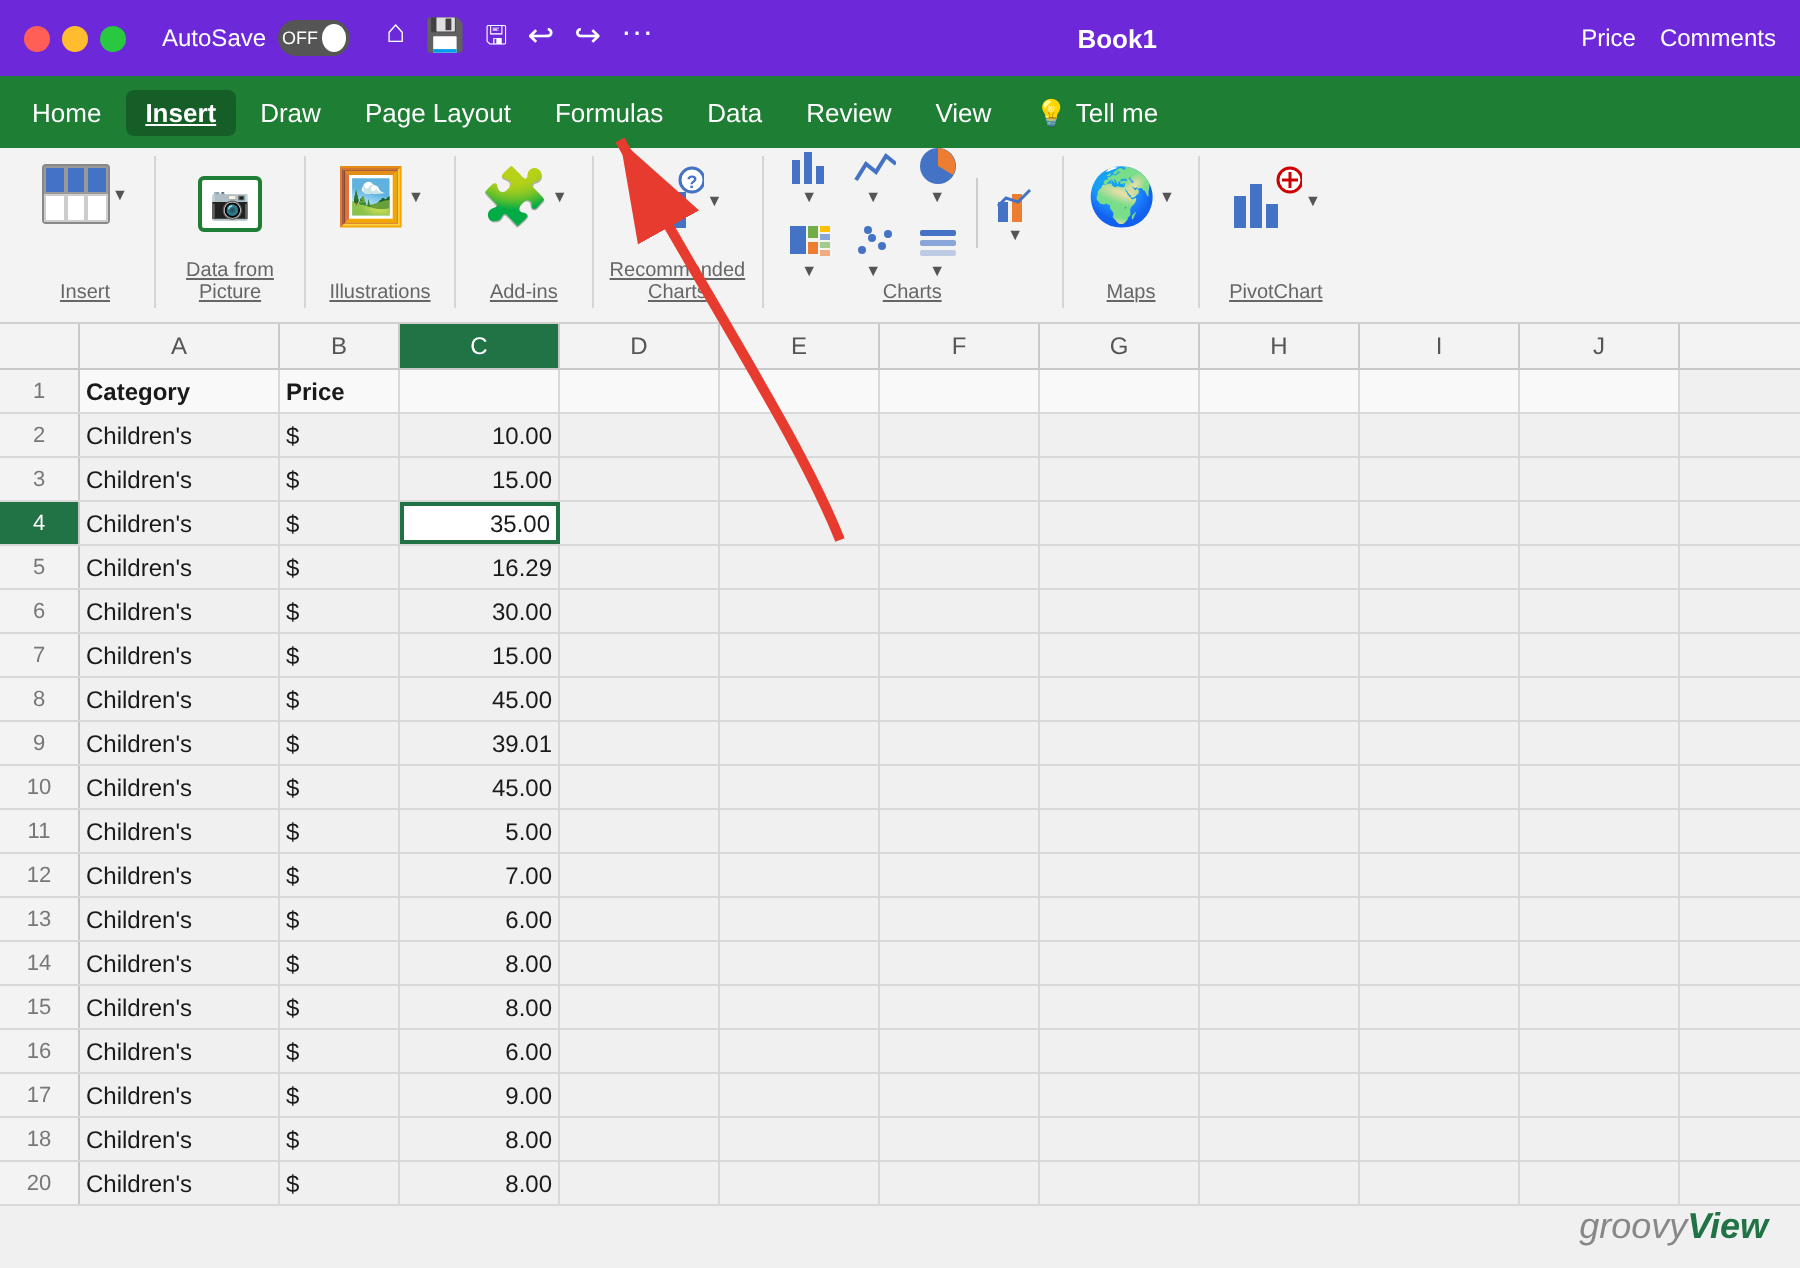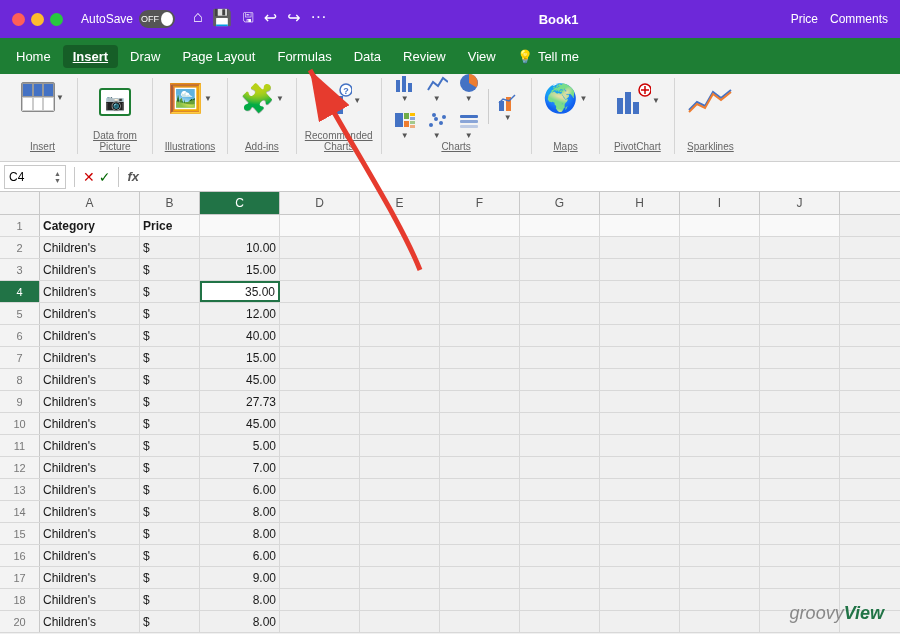--- a/index.html
+++ b/index.html
@@ -422,49 +422,23 @@
             <circle cx="30" cy="8" r="6" fill="white" stroke="#c00" stroke-width="1.5"></circle>
             <line x1="26" y1="8" x2="34" y2="8" stroke="#c00" stroke-width="1.5"></line>
             <line x1="30" y1="4" x2="30" y2="12" stroke="#c00" stroke-width="1.5"></line>
           </svg>
           <span class="dropdown-arrow">▼</span>
         </div>
       </div>
       <div class="ribbon-group-label">PivotChart</div>
     </div>
 
-    <div class="ribbon-group" style="min-width:70px;border-right:none;">
-      <div class="ribbon-btn">
-        <svg width="46" height="36">
-          <polyline points="2,28 10,20 18,24 26,10 34,16 44,8" fill="none" stroke="#4472c4" stroke-width="2"></polyline>
-          <polyline points="2,30 10,22 18,26 26,12 34,18 44,10" fill="none" stroke="#ed7d31" stroke-width="2"></polyline>
-        </svg>
-      </div>
-      <div class="ribbon-group-label">Sparklines</div>
-    </div>
 
   </div>
 
-  <div class="formula-bar">
-    <div class="cell-ref-box">
-      <span style="font-size:12px;">C4</span>
-      <div class="cell-ref-arrows">
-        <span>▲</span>
-        <span>▼</span>
-      </div>
-    </div>
-    <div class="formula-sep"></div>
-    <div class="formula-btns">
-      <span style="cursor:pointer;color:#c00;font-size:14px;">✕</span>
-      <span style="cursor:pointer;color:#006600;font-size:14px;">✓</span>
-    </div>
-    <div class="formula-sep"></div>
-    <span class="fx-label">fx</span>
-    <input class="formula-input" type="text" value="" style="">
-  </div>
 
   <div class="spreadsheet-area">
 
     <div class="col-headers">
       <div class="row-num-header"></div>
       <div class="col-header" style="width:100px;">A</div>
       <div class="col-header" style="width:60px;">B</div>
       <div class="col-header selected" style="width:80px;">C</div>
       <div class="col-header" style="width:80px;">D</div>
       <div class="col-header" style="width:80px;">E</div>
@@ -525,34 +499,34 @@
           <div class="cell col-f" style="width: 80px; min-width: 80px;"></div>
           <div class="cell col-g" style="width: 80px; min-width: 80px;"></div>
           <div class="cell col-h" style="width: 80px; min-width: 80px;"></div>
           <div class="cell col-i" style="width: 80px; min-width: 80px;"></div>
           <div class="cell col-j" style="width: 80px; min-width: 80px;"></div>
         </div>
         <div class="grid-row">
           <div class="row-num">5</div>
           <div class="cell col-a" style="width: 100px; min-width: 100px;">Children's</div>
           <div class="cell col-b" style="width: 60px; min-width: 60px;">$</div>
-          <div class="cell col-c" style="width: 80px; min-width: 80px;">12.00</div>
+          <div class="cell col-c" style="width: 80px; min-width: 80px;">16.29</div>
           <div class="cell col-d" style="width: 80px; min-width: 80px;"></div>
           <div class="cell col-e" style="width: 80px; min-width: 80px;"></div>
           <div class="cell col-f" style="width: 80px; min-width: 80px;"></div>
           <div class="cell col-g" style="width: 80px; min-width: 80px;"></div>
           <div class="cell col-h" style="width: 80px; min-width: 80px;"></div>
           <div class="cell col-i" style="width: 80px; min-width: 80px;"></div>
           <div class="cell col-j" style="width: 80px; min-width: 80px;"></div>
         </div>
         <div class="grid-row">
           <div class="row-num">6</div>
           <div class="cell col-a" style="width: 100px; min-width: 100px;">Children's</div>
           <div class="cell col-b" style="width: 60px; min-width: 60px;">$</div>
-          <div class="cell col-c" style="width: 80px; min-width: 80px;">40.00</div>
+          <div class="cell col-c" style="width: 80px; min-width: 80px;">30.00</div>
           <div class="cell col-d" style="width: 80px; min-width: 80px;"></div>
           <div class="cell col-e" style="width: 80px; min-width: 80px;"></div>
           <div class="cell col-f" style="width: 80px; min-width: 80px;"></div>
           <div class="cell col-g" style="width: 80px; min-width: 80px;"></div>
           <div class="cell col-h" style="width: 80px; min-width: 80px;"></div>
           <div class="cell col-i" style="width: 80px; min-width: 80px;"></div>
           <div class="cell col-j" style="width: 80px; min-width: 80px;"></div>
         </div>
         <div class="grid-row">
           <div class="row-num">7</div>
@@ -577,21 +551,21 @@
           <div class="cell col-f" style="width: 80px; min-width: 80px;"></div>
           <div class="cell col-g" style="width: 80px; min-width: 80px;"></div>
           <div class="cell col-h" style="width: 80px; min-width: 80px;"></div>
           <div class="cell col-i" style="width: 80px; min-width: 80px;"></div>
           <div class="cell col-j" style="width: 80px; min-width: 80px;"></div>
         </div>
         <div class="grid-row">
           <div class="row-num">9</div>
           <div class="cell col-a" style="width: 100px; min-width: 100px;">Children's</div>
           <div class="cell col-b" style="width: 60px; min-width: 60px;">$</div>
-          <div class="cell col-c" style="width: 80px; min-width: 80px;">27.73</div>
+          <div class="cell col-c" style="width: 80px; min-width: 80px;">39.01</div>
           <div class="cell col-d" style="width: 80px; min-width: 80px;"></div>
           <div class="cell col-e" style="width: 80px; min-width: 80px;"></div>
           <div class="cell col-f" style="width: 80px; min-width: 80px;"></div>
           <div class="cell col-g" style="width: 80px; min-width: 80px;"></div>
           <div class="cell col-h" style="width: 80px; min-width: 80px;"></div>
           <div class="cell col-i" style="width: 80px; min-width: 80px;"></div>
           <div class="cell col-j" style="width: 80px; min-width: 80px;"></div>
         </div>
         <div class="grid-row">
           <div class="row-num">10</div>

